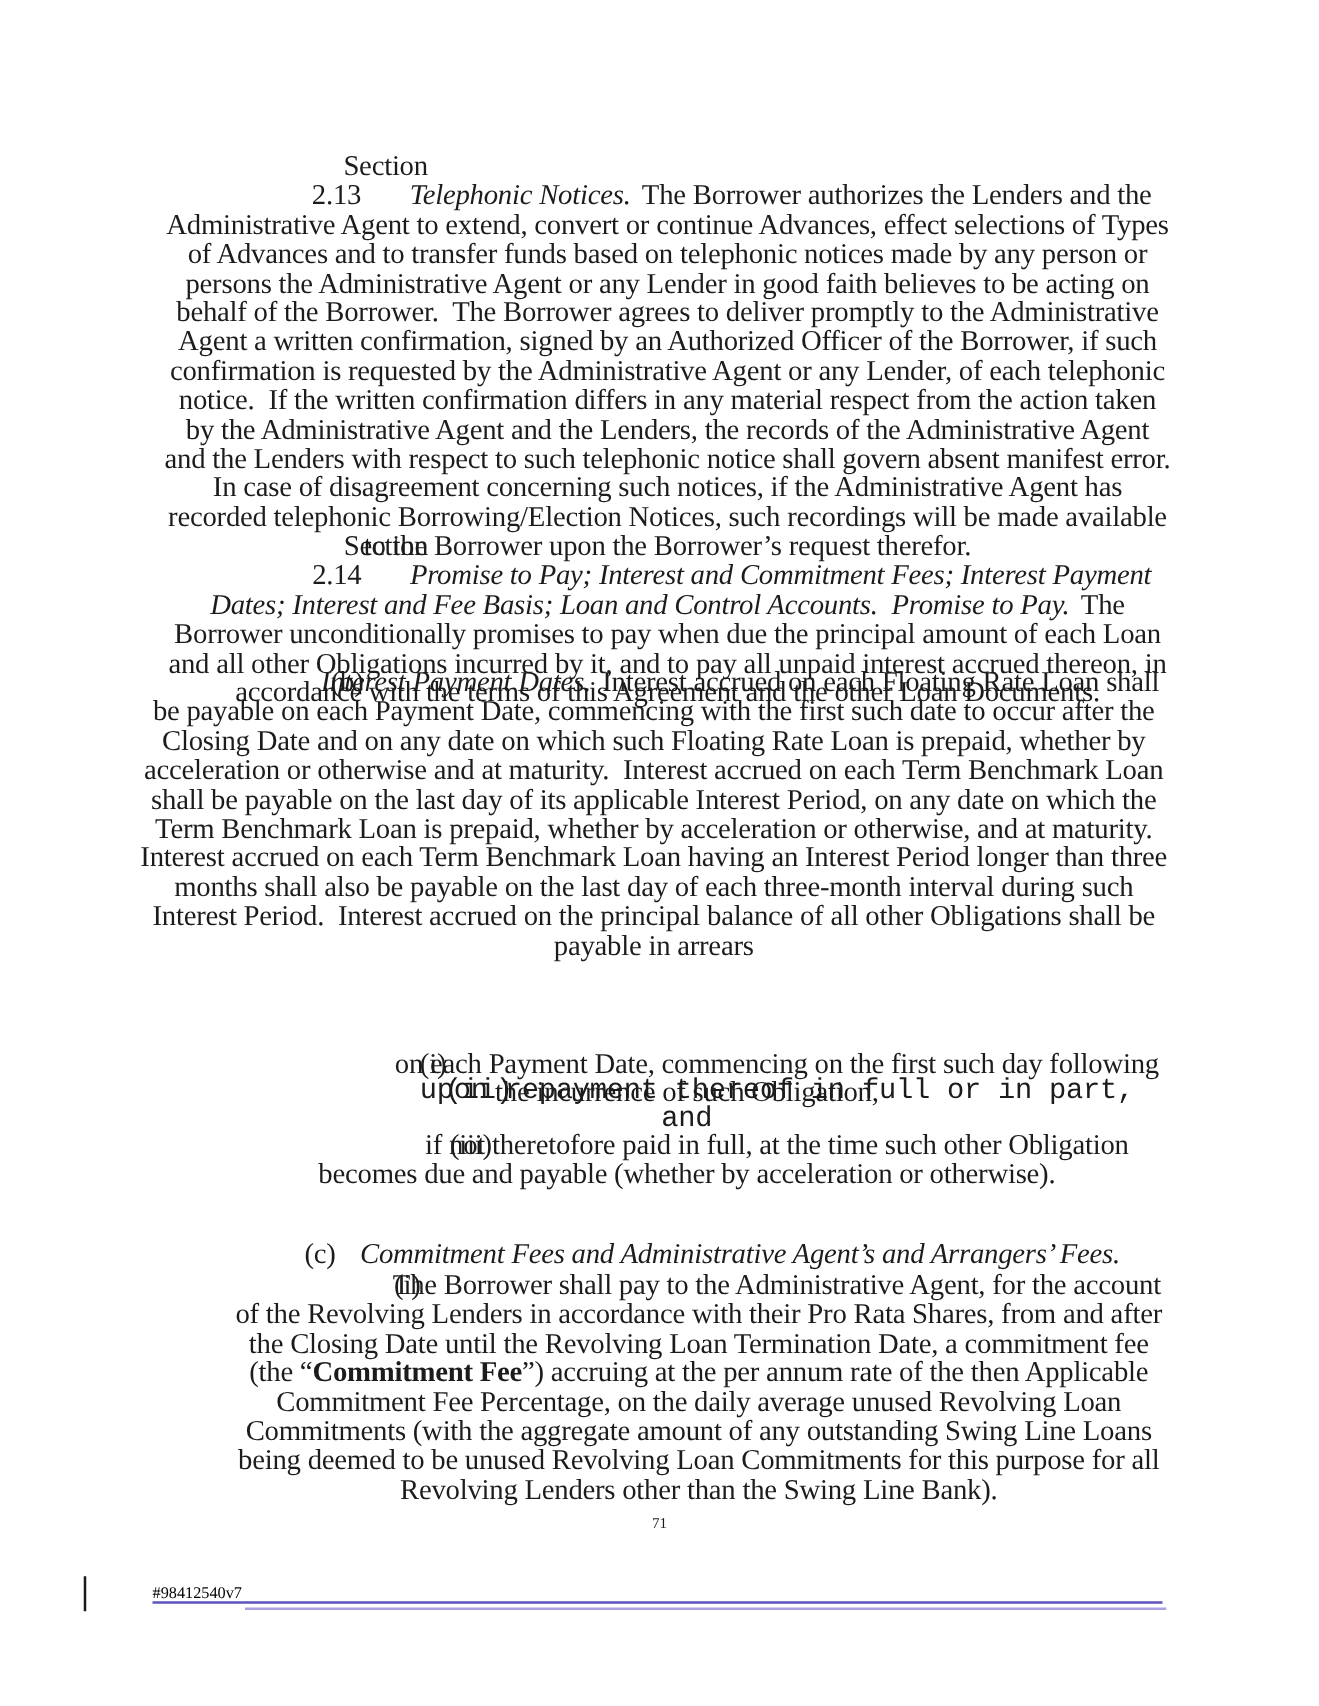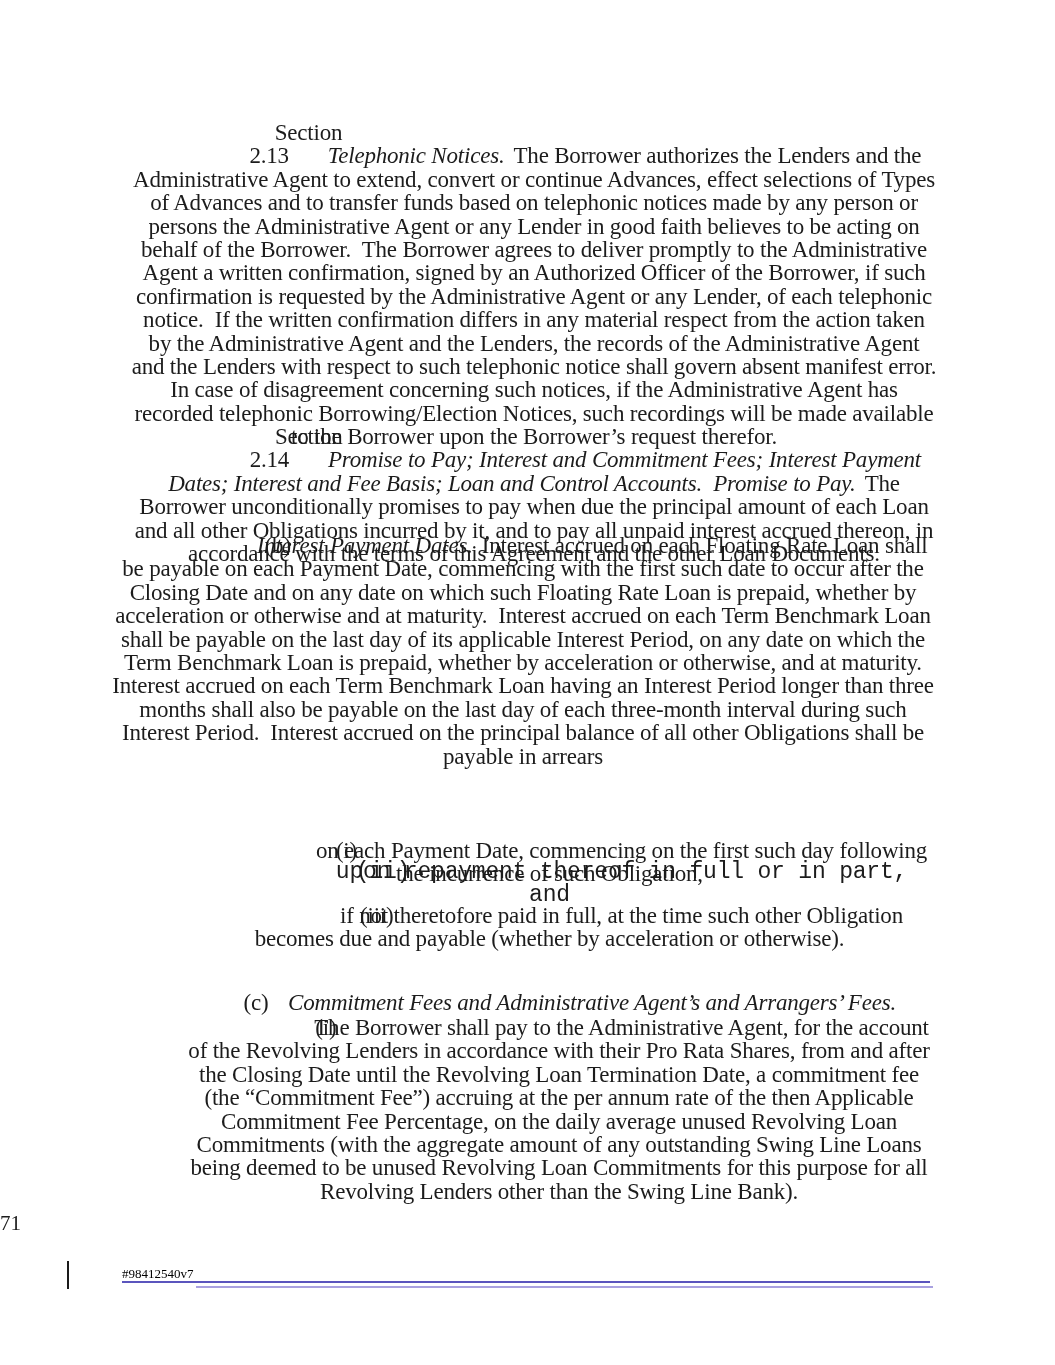--- a/index.html
+++ b/index.html
@@ -15,41 +15,42 @@
   .para {
     position: absolute;
     font-size: 23px;
     line-height: 23.4px;
     letter-spacing: -0.2px;
     text-align: center;
   }
   .lead { font-style: italic; white-space: pre-wrap; }
   .body { white-space: pre-wrap; }
   .body span { white-space: pre-wrap; }
-  .run-bold { font-weight: 400; }
+  .run-bold { font-weight: 700; }
   .marker { display: inline-block; }
   .mw117 { width: 117px; }
   .mw65 { width: 65px; }
   .mw64 { width: 64px; }
   .mw62 { width: 62px; }
   .gap9 { display: inline-block; width: 9px; }
 
   .p-s213 { top: 121px; left: 131px; width: 806px; text-indent: 64px; }
   .p-s214 { top: 425px; left: 131px; width: 806px; text-indent: 64px; }
   .p-b    { top: 534px; left: 112px; width: 822px; text-indent: 73px; }
   .p-bi   { top: 791px; left: 167px; width: 765px; text-indent: 82px; margin-top: 48px; }
   .p-bii  { top: 861px; left: 167px; width: 765px; text-indent: 82px; font-family: Liberation Mono, monospace; }
   .p-biii { top: 904px; left: 167px; width: 765px; text-indent: 82px; }
   .p-c    { top: 972px; left: 186px; width: 748px; margin-top: 19px; }
   .p-ci   { top: 1016px; left: 186px; width: 746px; text-indent: 63px; }
 
   .page-number {
     position: absolute;
     top: 1211px; left: 0; width: 1055px;
-    font-size: 21px;
+    text-align: center;
+    font-size: 12px;
     color: #1c1c1c;
   }
   .change-bar {
     position: absolute;
     left: 67px; top: 1261px;
     width: 2px; height: 28px;
     background: #1a1a1a;
   }
   .doc-id {
     position: absolute;

